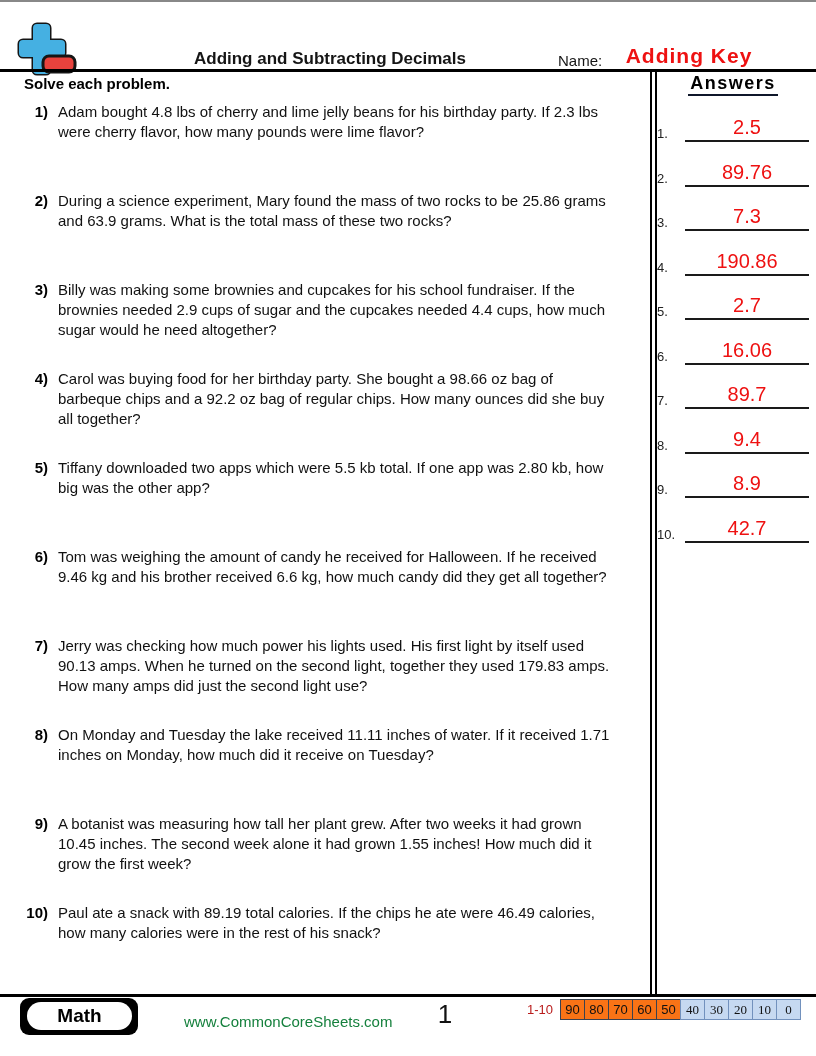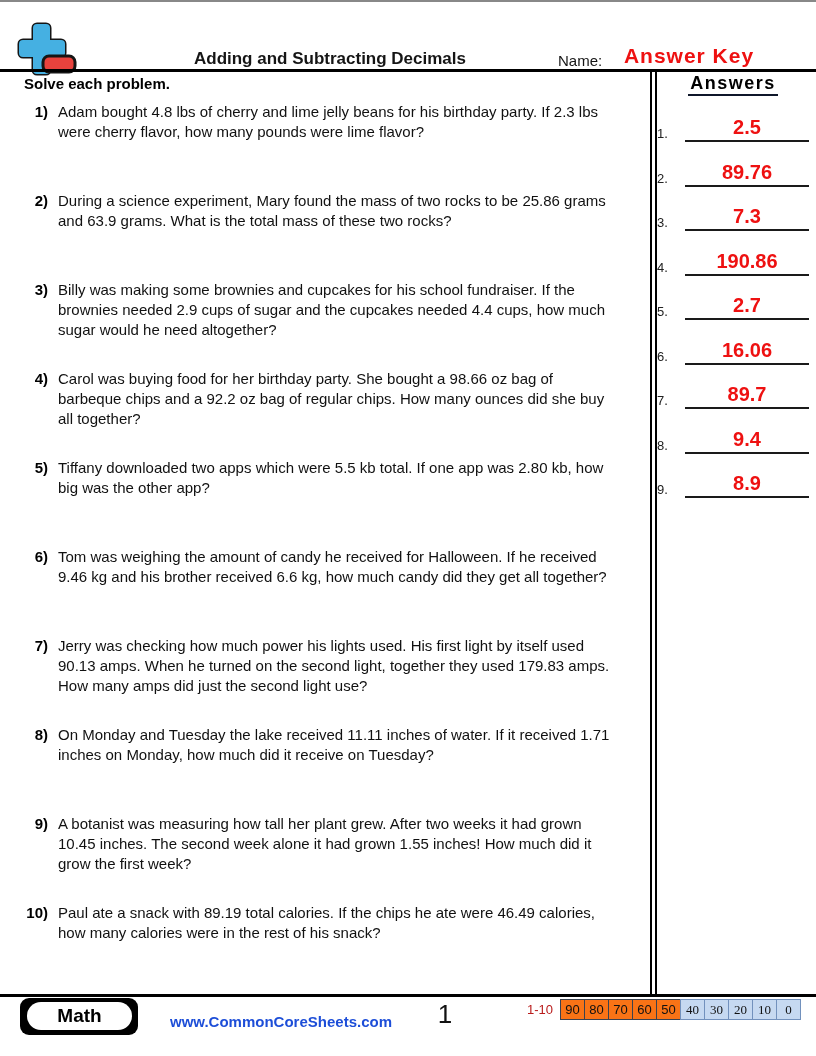--- a/index.html
+++ b/index.html
@@ -48,35 +48,35 @@
     font-size:18px; font-weight:bold; letter-spacing:1.5px;
     border-bottom:2px solid #0f172a; padding:0 2px 1px 2px; color:#000;
   }
   .answer-row {
     position:absolute; left:657px; width:152px; height:28px;
     display:flex; align-items:flex-end;
   }
   .answer-row .a-num { flex:0 0 28px; font-size:13px; color:#222; padding-bottom:1px; }
   .answer-row .a-line {
     flex:1 1 auto; border-bottom:2px solid #1a1a1a; text-align:center;
-    font-size:20px; font-weight:bold; color:#ee1111; line-height:25px;
+    font-size:20px; font-weight:normal; color:#ee1111; line-height:25px;
   }
 
   
   .footer-rule { position:absolute; left:0; top:992px; width:816px; height:3px; background:#000; }
   .math-badge {
     position:absolute; left:20px; top:996px; width:118px; height:37px;
     background:#000; border-radius:9px;
   }
   .math-badge .pill {
     position:absolute; left:7px; top:4px; right:6px; bottom:5px;
     background:#fff; border-radius:14px; display:flex; align-items:center;
     justify-content:center; font-size:19px; font-weight:bold; color:#000;
   }
-  .website { position:absolute; left:170px; top:1011px; font-size:15px; color:#1d4ed8;font-weight:bold; }
+  .website { position:absolute; left:184px; top:1011px; font-size:15px; color:#15803d; }
   .page-number { position:absolute; left:428px; top:997px; width:34px; text-align:center; font-size:26px; color:#111; }
   .score-label { position:absolute; left:527px; top:1000px; font-size:13px; color:#b91c1c; }
   .score-table { position:absolute; left:561px; top:997px; display:flex; }
   .score-cell {
     width:25px; height:21px; margin-left:-1px;
     border:1.5px solid #3a4250; background:#f97316;
     display:flex; align-items:center; justify-content:center;
     font-size:13px; color:#111;
   }
   .score-cell.hl { background:#c6d9f1; border-color:#7291bd;font-family:Liberation Serif, serif; }
@@ -90,21 +90,21 @@
     <svg width="64" height="56" viewBox="0 0 64 56">
       <rect x="19" y="2" width="17" height="50" rx="4" fill="#45b0e2" stroke="#151515" stroke-width="3"></rect>
       <rect x="5" y="18" width="46" height="17" rx="4" fill="#45b0e2" stroke="#151515" stroke-width="3"></rect>
       <rect x="19" y="2" width="17" height="50" rx="4" fill="#45b0e2"></rect>
       <rect x="5" y="18" width="46" height="17" rx="4" fill="#45b0e2"></rect>
       <rect x="29" y="34" width="32" height="16" rx="6" fill="#e8423d" stroke="#151515" stroke-width="3"></rect>
     </svg>
   </div>
   <div class="page-title">Adding and Subtracting Decimals</div>
   <div class="name-label">Name:</div>
-  <div class="name-value">Answer Key</div>
+  <div class="name-value">Adding Key</div>
   <div class="header-rule"></div>
   <div class="instructions">Solve each problem.</div>
 
   <div class="divider"></div>
 
   <div class="problem" style="top:100px">
     <div class="p-num">1)</div>
     <div class="p-text">Adam bought 4.8 lbs of cherry and lime jelly beans for his birthday party. If 2.3 lbs
 were cherry flavor, how many pounds were lime flavor?</div>
   </div>
@@ -190,20 +190,24 @@
     <div class="a-num">7.</div>
     <div class="a-line">89.7</div>
   </div>
   <div class="answer-row" style="top:424px">
     <div class="a-num">8.</div>
     <div class="a-line">9.4</div>
   </div>
   <div class="answer-row" style="top:468px">
     <div class="a-num">9.</div>
     <div class="a-line">8.9</div>
+  </div>
+  <div class="answer-row" style="top:513px">
+    <div class="a-num">10.</div>
+    <div class="a-line">42.7</div>
   </div>
 
   <div class="footer-rule"></div>
   <div class="math-badge">
     <div class="pill">Math</div>
   </div>
   <div class="website">www.CommonCoreSheets.com</div>
   <div class="page-number">1</div>
   <div class="score-label">1-10</div>
   <div class="score-table">

